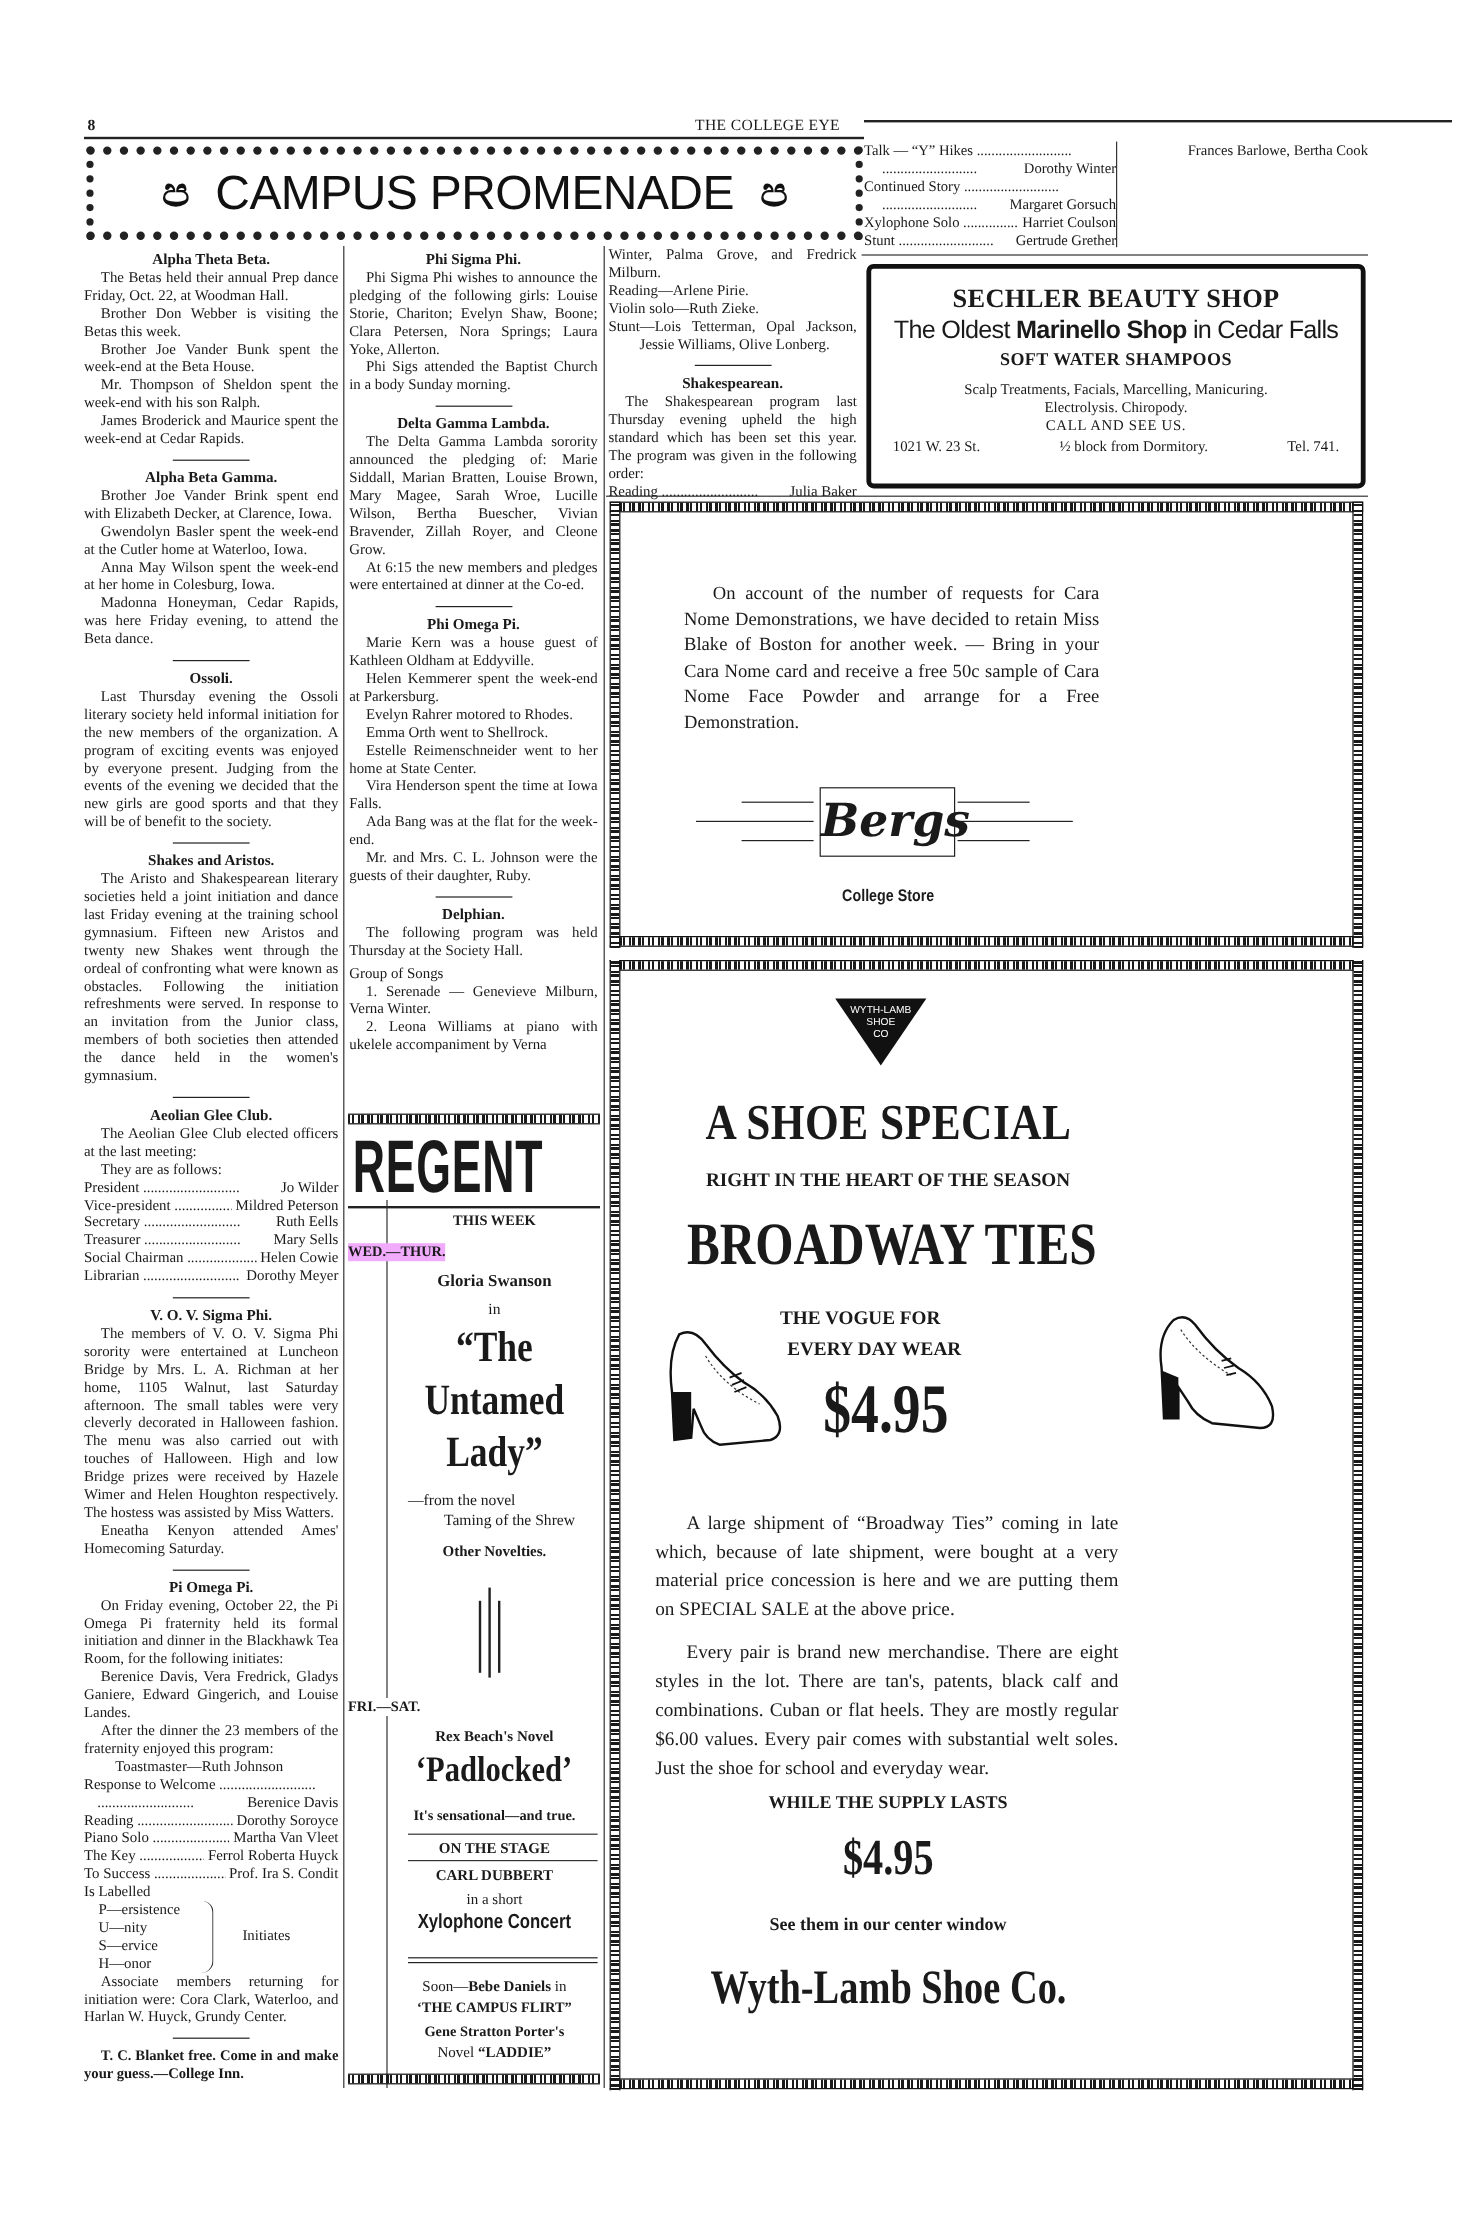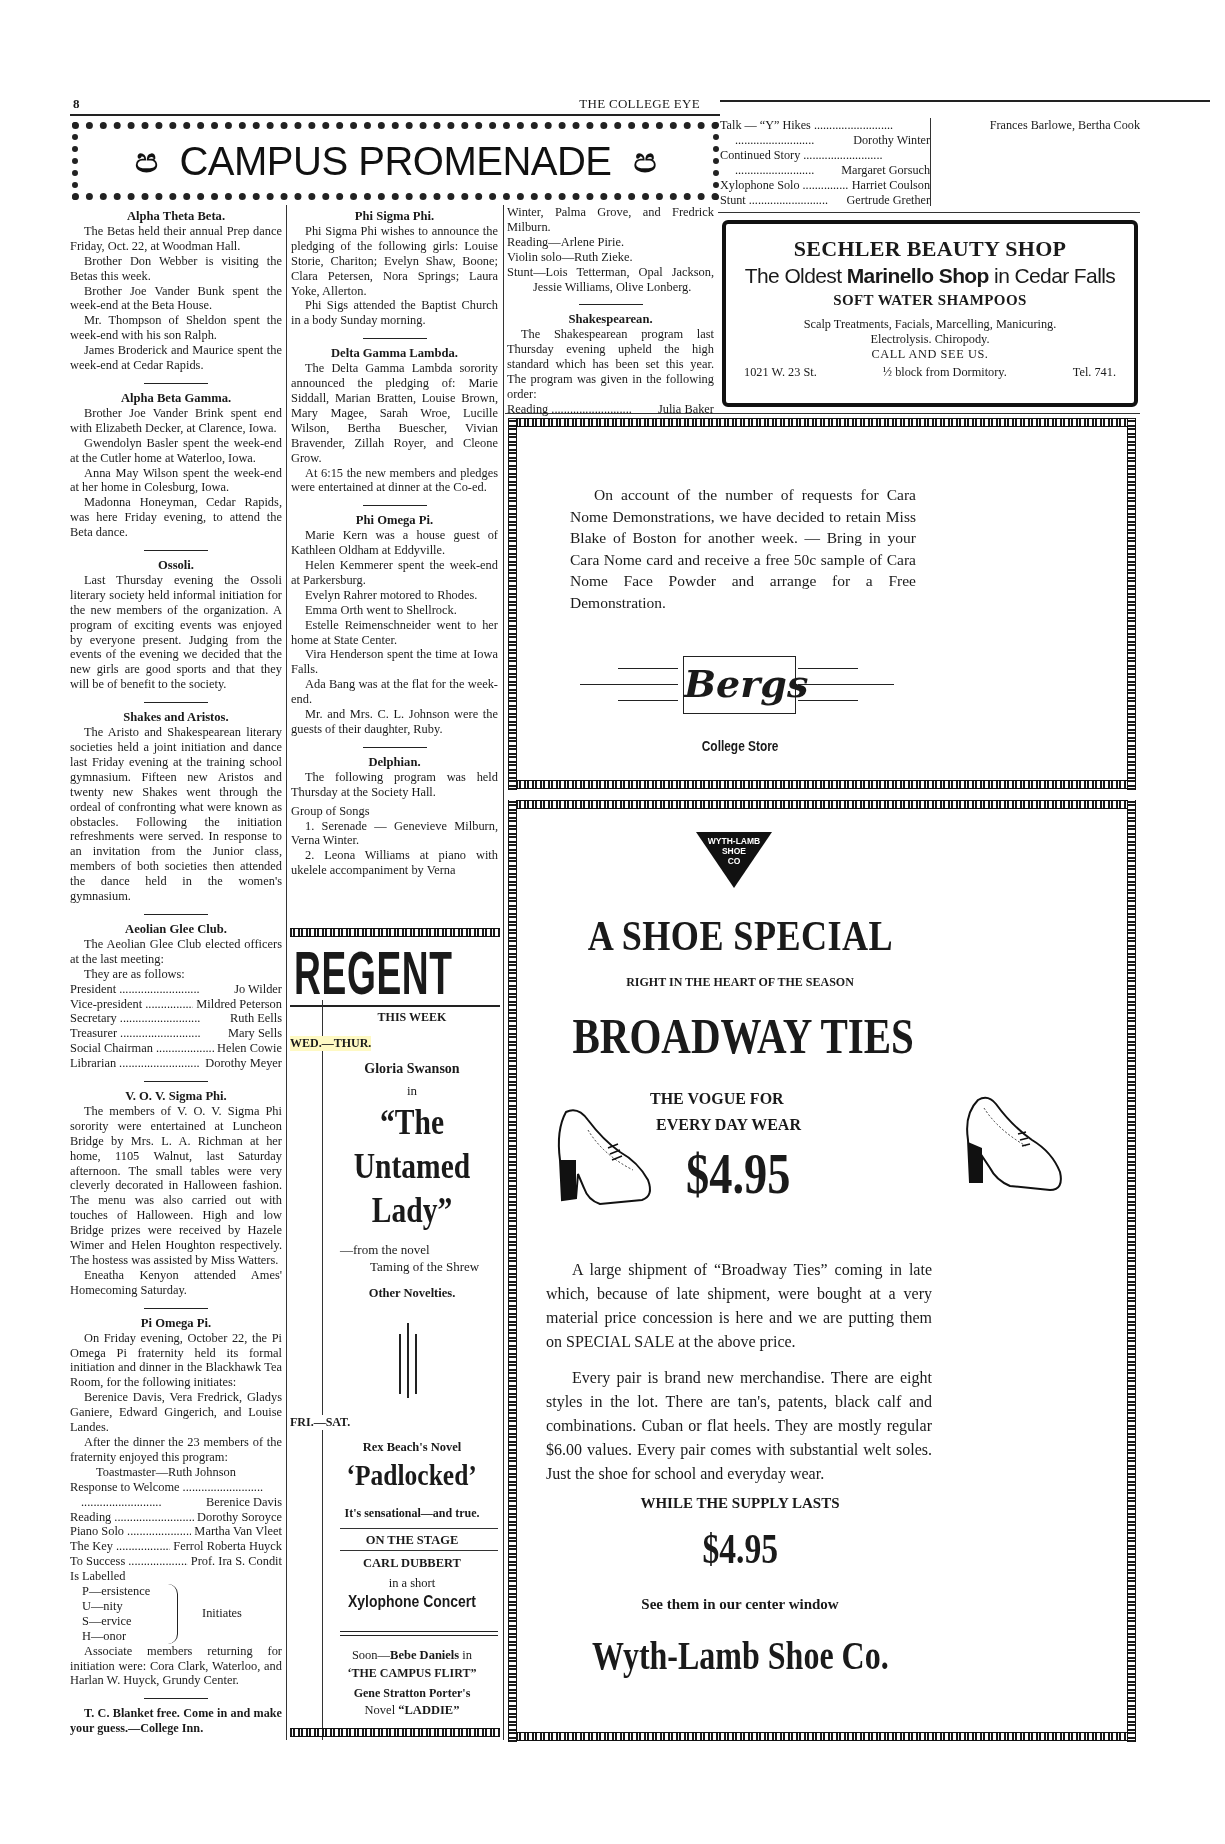--- a/index.html
+++ b/index.html
@@ -180,21 +180,21 @@
 </div>
 
 <div class="abs" style="left:290px;top:928px;width:210px;height:812px">
   <div class="chain-h" style="width:210px"></div>
   <div style="height:60px;margin-top:6px;overflow:hidden">
     <span style="display:block;font-family:'Liberation Sans',sans-serif;font-weight:bold;font-size:62px;line-height:60px;transform:scaleX(.6);transform-origin:left;letter-spacing:1px;margin-left:4px">REGENT</span>
   </div>
   <div style="border-top:2px solid #222;margin-top:2px"></div>
   <div class="abs vr" style="left:32px;top:72px;height:740px;border-left-width:1.5px"></div>
   <div class="abs bold center" style="left:36px;top:82px;width:172px;font-size:12px">THIS WEEK</div>
-  <div class="abs bold" style="left:0;top:108px;font-size:12px;background:#fef9c3">WED.—THUR.</div>
+  <div class="abs bold" style="left:0;top:108px;font-size:12px;background:#f0abfc">WED.—THUR.</div>
   <div class="abs bold center" style="left:36px;top:133px;width:172px;font-size:14px">Gloria Swanson</div>
   <div class="abs center" style="left:36px;top:155px;width:172px;font-size:13px">in</div>
   <div class="abs center" style="left:36px;top:172px;width:172px;font-size:36px;line-height:44px;font-weight:bold">
     <div><span class="cond" style="font-family:'Liberation Serif',serif;transform:scaleX(.82)">“The</span></div>
     <div><span class="cond" style="font-family:'Liberation Serif',serif;transform:scaleX(.82)">Untamed</span></div>
     <div><span class="cond" style="font-family:'Liberation Serif',serif;transform:scaleX(.82)">Lady”</span></div>
   </div>
   <div class="abs" style="left:50px;top:314px;font-size:13px">—from the novel</div>
   <div class="abs" style="left:80px;top:331px;font-size:13px">Taming of the Shrew</div>
   <div class="abs bold center" style="left:36px;top:358px;width:172px;font-size:12.5px">Other Novelties.</div>
@@ -305,28 +305,28 @@
   <div class="abs bold center" style="left:170px;top:320px;width:125px;font-size:14px;font-family:'Liberation Sans',sans-serif"><span class="cond" style="transform:scaleX(.85)">College Store</span></div>
 </div>
 
 <div class="abs" style="left:508px;top:800px;width:628px;height:942px">
   <div class="chain-h abs" style="left:0;top:0;width:628px"></div>
   <div class="chain-h abs" style="left:0;top:932px;width:628px"></div>
   <div class="chain-v abs" style="left:0;top:0;height:942px"></div>
   <div class="chain-v abs" style="left:619px;top:0;height:942px"></div>
 
   <div class="abs" style="left:188px;top:32px;width:0;height:0;border-left:38px solid transparent;border-right:38px solid transparent;border-top:56px solid #111"></div>
-  <div class="abs center" style="left:188px;top:36px;width:76px;color:#fff;font-family:'Liberation Sans',sans-serif;font-weight:bold;font-size:8.5px;line-height:10px">
+  <div class="abs center" style="left:188px;top:36px;width:76px;color:#fff;font-family:'Liberation Sans',sans-serif;font-weight:normal;font-size:8.5px;line-height:10px">
     <div>WYTH-LAMB</div>
       <div>SHOE</div>
       <div>CO</div>
   </div>
 
   <div class="abs center" style="left:0;top:112px;width:464px;font-size:42px;font-weight:bold;letter-spacing:.5px"><span class="cond" style="font-family:'Liberation Serif',serif;transform:scaleX(.86)">A SHOE SPECIAL</span></div>
-  <div class="abs bold center" style="left:0;top:175px;width:464px;font-size:12px">RIGHT IN THE HEART OF THE SEASON</div>
+  <div class="abs bold center" style="left:0;top:175px;width:464px;font-size:16px">RIGHT IN THE HEART OF THE SEASON</div>
   <div class="abs center" style="left:0;top:207px;width:470px;font-size:50px;font-weight:bold"><span class="cond" style="font-family:'Liberation Serif',serif;transform:scaleX(.82)">BROADWAY TIES</span></div>
   <div class="abs bold" style="left:142px;top:290px;font-size:16px">THE VOGUE FOR</div>
   <div class="abs bold" style="left:148px;top:316px;font-size:16px">EVERY DAY WEAR</div>
   <div class="abs center" style="left:100px;top:340px;width:260px;font-size:58px;font-weight:bold"><span class="cond" style="font-family:'Liberation Serif',serif;transform:scaleX(.8)">$4.95</span></div>
 
   <svg class="abs" style="left:40px;top:300px" width="110" height="110" viewBox="0 0 110 110">
     <path d="M18 12 Q30 6 40 20 Q55 40 72 52 Q90 62 100 80 Q106 96 94 100 L52 104 Q40 100 36 88 L30 74 L28 98 L14 100 L12 60 Q8 30 18 12Z" fill="#fff" stroke="#111" stroke-width="2"></path>
     <path d="M12 60 L28 60 L28 98 L14 100Z" fill="#111"></path>
     <path d="M40 30 Q55 55 85 70" fill="none" stroke="#333" stroke-dasharray="2 2"></path>
     <path d="M60 48 L70 44 M62 54 L72 50 M64 60 L74 56" stroke="#111" stroke-width="1.5"></path>

